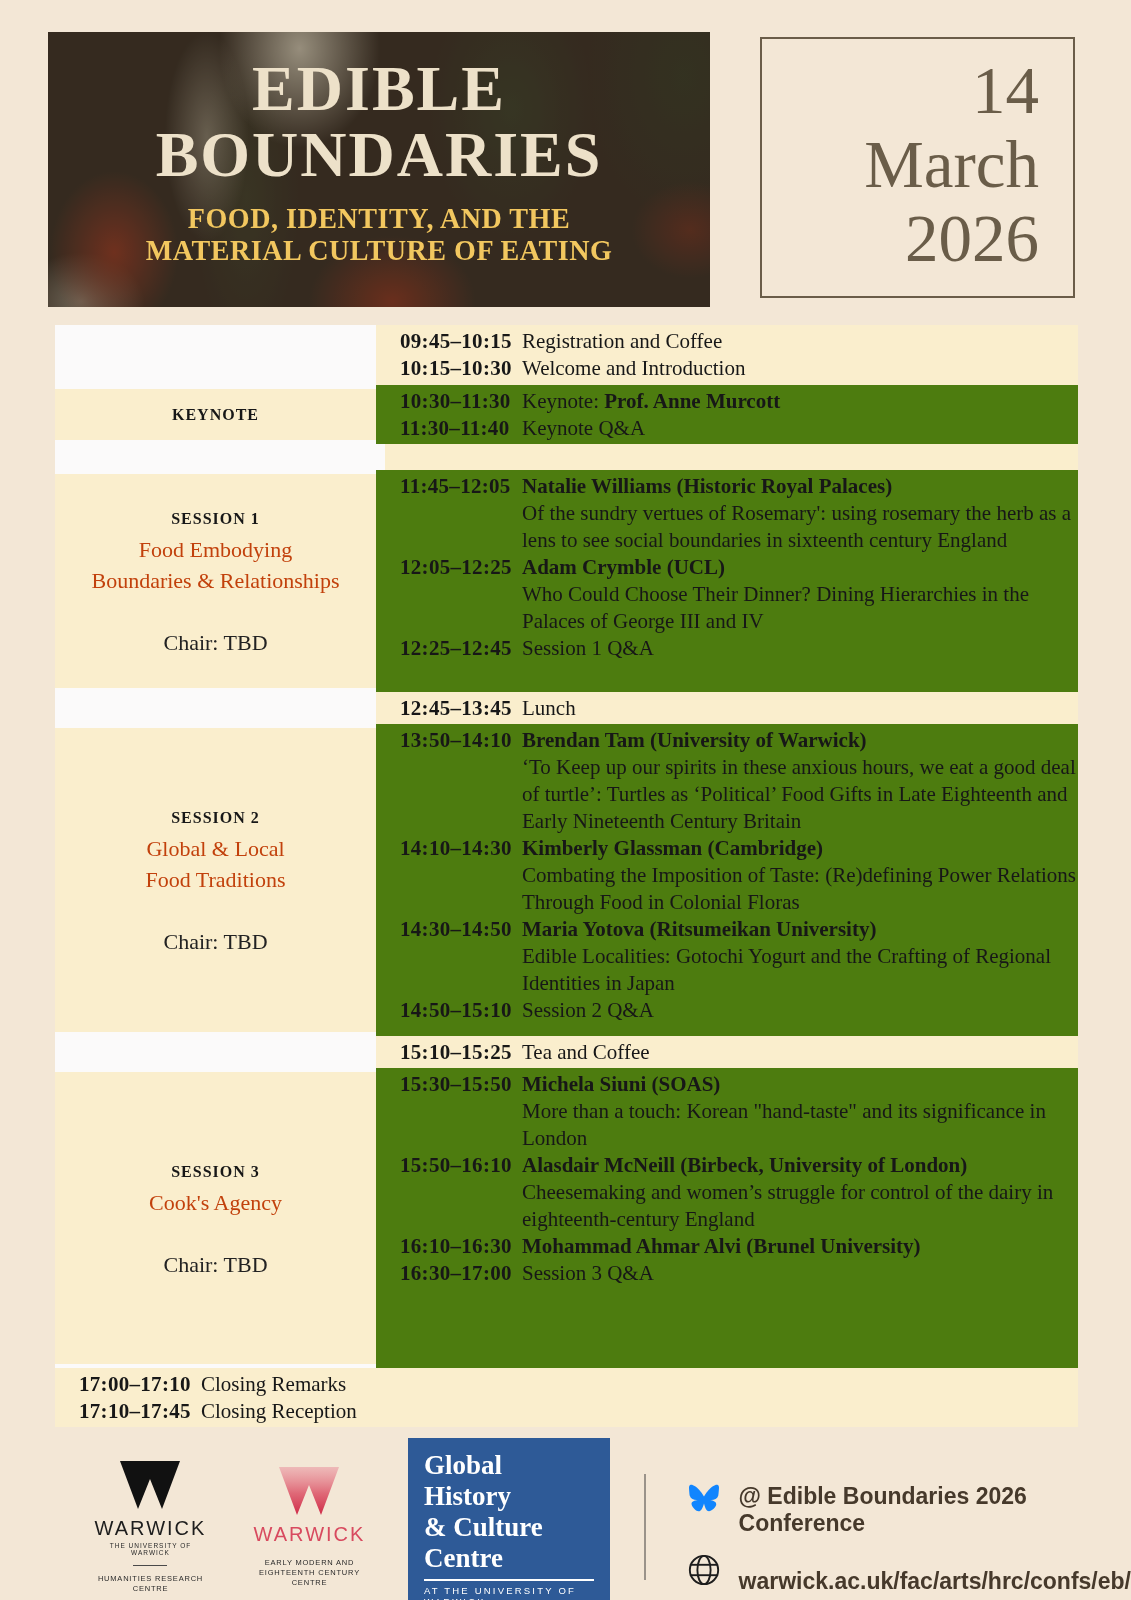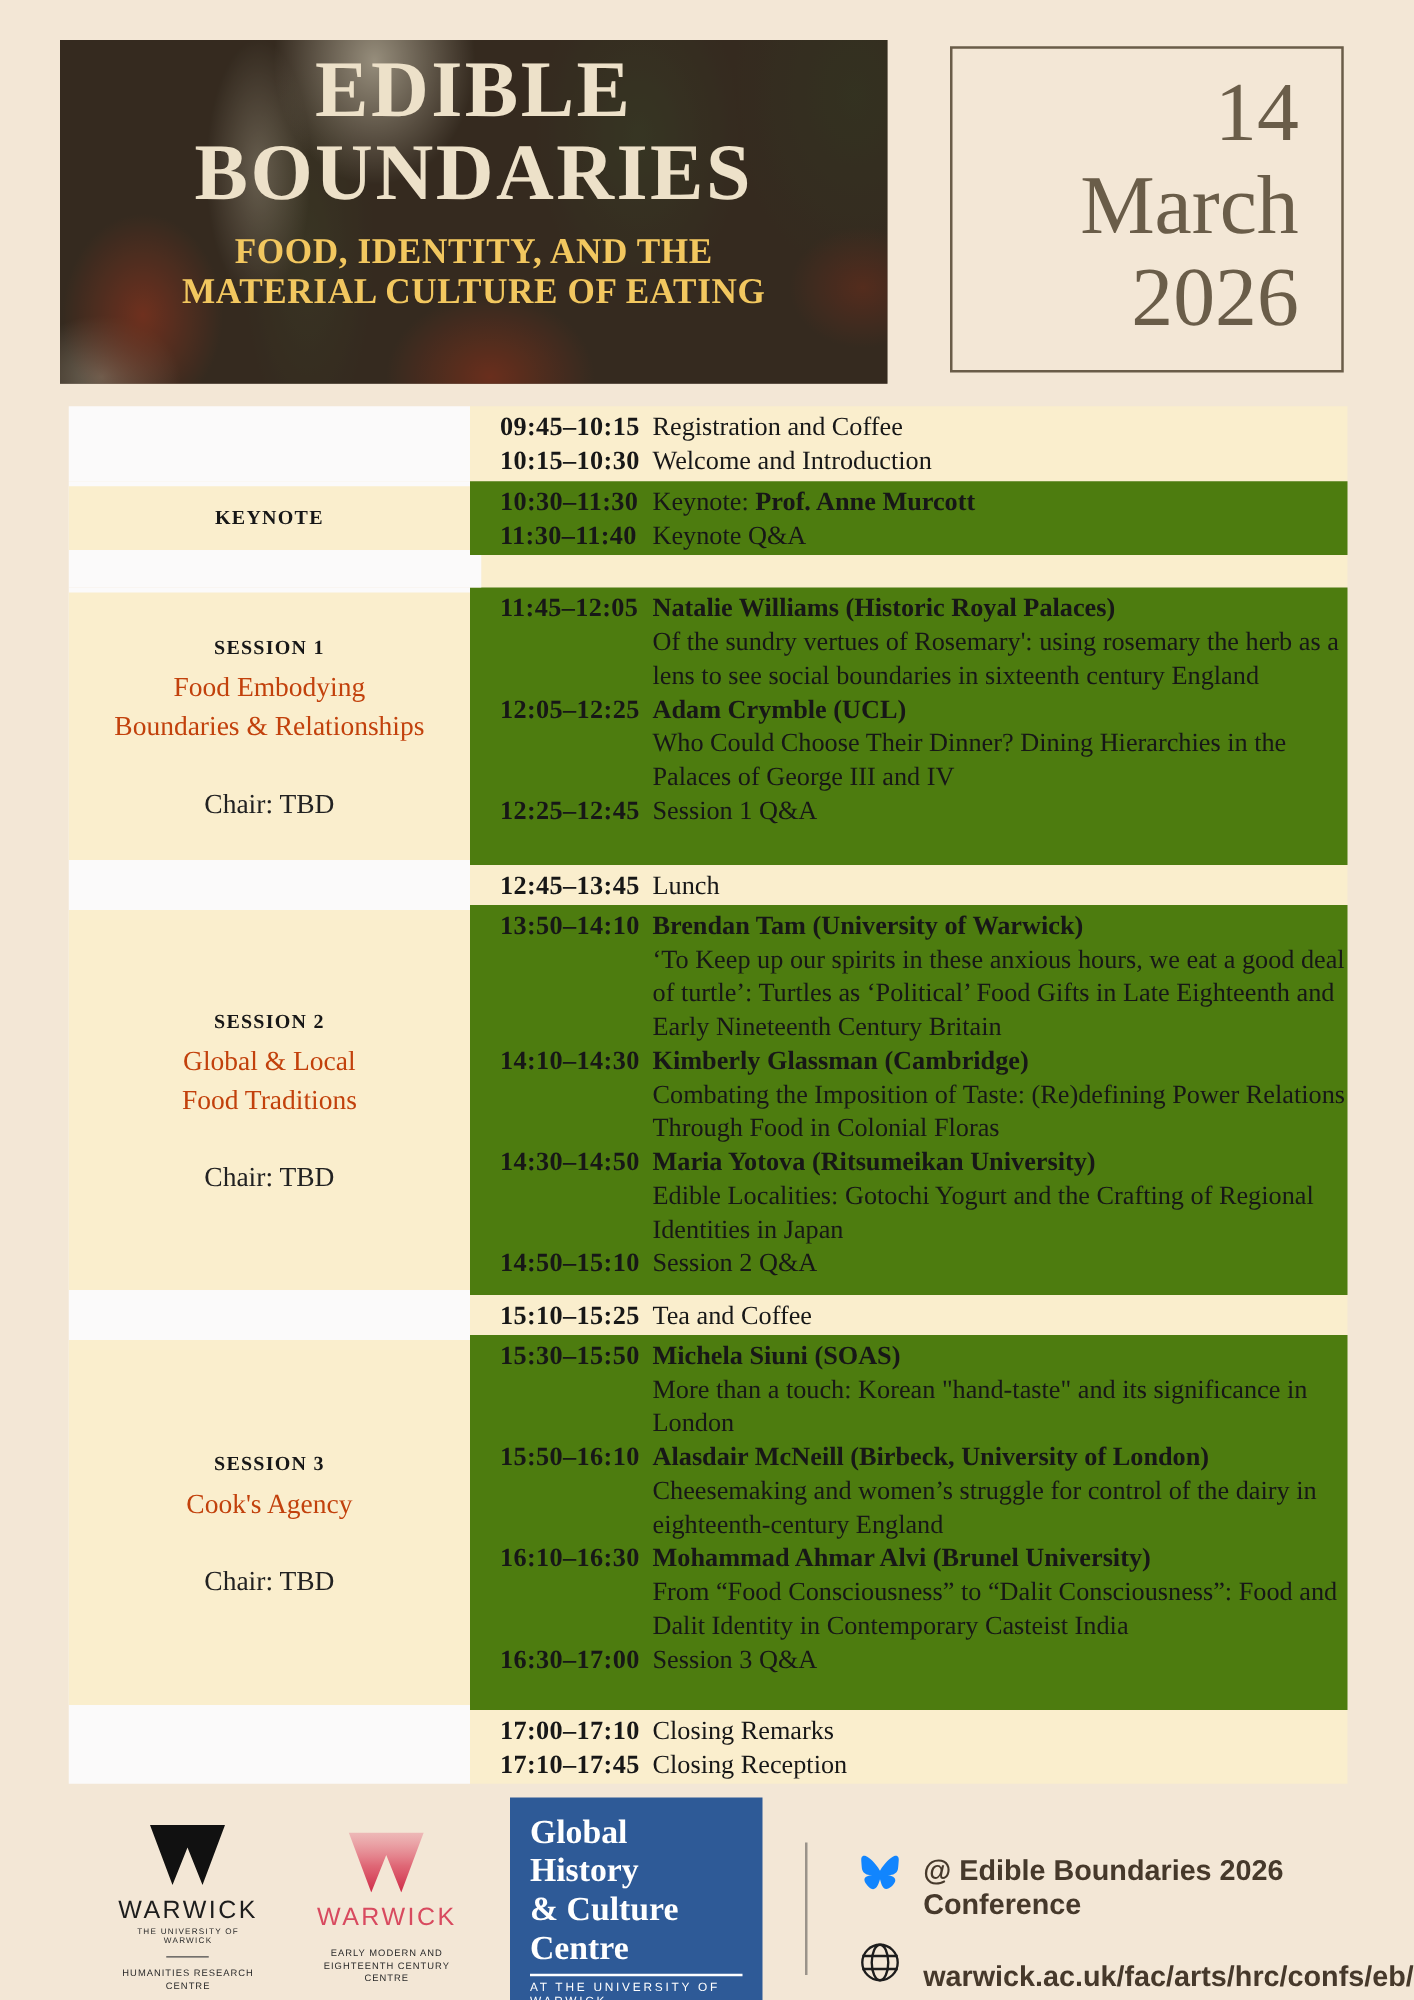--- a/index.html
+++ b/index.html
@@ -14,21 +14,21 @@
       radial-gradient(60px 150px at 24% 38%,  rgba(205,196,172,0.55), rgba(205,196,172,0) 70%),
       radial-gradient(95px 120px at 10% 80%,  rgba(168,58,33,0.85),  rgba(168,58,33,0) 68%),
       radial-gradient(120px 95px at 52% 98%,  rgba(158,54,30,0.85),  rgba(158,54,30,0) 70%),
       radial-gradient(85px 70px at 97% 72%,   rgba(150,52,30,0.55),  rgba(150,52,30,0) 70%),
       radial-gradient(90px 70px at 5% 98%,    rgba(214,204,182,0.6), rgba(214,204,182,0) 70%),
       radial-gradient(110px 170px at 70% 28%, rgba(62,66,42,0.9),    rgba(62,66,42,0) 75%),
       radial-gradient(130px 190px at 96% 16%, rgba(56,60,38,0.85),   rgba(56,60,38,0) 75%),
       radial-gradient(70px 200px at 30% 60%,  rgba(70,74,46,0.6),    rgba(70,74,46,0) 75%);
   }
   .hero .shade { position:absolute; inset:0; background:rgba(46,36,26,0.38); }
-  .hero .titles { position:relative; text-align:center; padding-top:7px; }
+  .hero .titles { position:relative; text-align:center; padding-top:24px; }
   .hero .t1, .hero .t2 { font-weight:bold; font-size:64px; line-height:66px; color:#ede1c9; letter-spacing:2px; }
   .hero .sub { margin-top:14px; font-weight:bold; font-size:29px; line-height:32px; color:#f2c75f; letter-spacing:0.5px; transform:scaleX(0.97); }
 
   .date-box { position:absolute; left:760px; top:37px; width:315px; height:261px; box-sizing:border-box;
     border:2px solid #6a5d49; color:#6a5d49; text-align:right; padding:14px 34px 16px 0; font-size:67px; line-height:74px; }
 
   
   .table { position:absolute; left:55px; top:325px; width:1023px; }
   .row { display:flex; }
   .cell-left { width:330px; background:#fbfafa; position:relative; }
@@ -43,21 +43,21 @@
   .title { display:block; }
 
   .left-block { position:absolute; left:0; right:0; top:4px; bottom:4px; background:#faeecd;
     display:flex; flex-direction:column; align-items:center; justify-content:center; text-align:center; }
   .left-block .bigtitle { font-weight:bold; font-size:16px; letter-spacing:1px; line-height:30px; }
   .left-block .line { font-size:22px; line-height:31px; color:#c2410c; }
   .left-block .chair { font-size:22px; line-height:30px; margin-top:32px; color:#222; }
 
   .h-opening { min-height:60px; } .h-keynote { min-height:56px; } .h-spacer { min-height:26px; }
   .h-s1 { min-height:222px; } .h-lunch { min-height:28px; } .h-s2 { min-height:312px; }
-  .h-tea { min-height:28px; } .h-s3 { min-height:300px; } .h-closing { min-height:56px; }
+  .h-tea { min-height:28px; } .h-s3 { min-height:300px; } .h-closing { min-height:56px;flex-direction:column; }
 
   
   .footer { position:absolute; left:0; top:1438px; width:1131px; }
   .logos { display:flex; align-items:center; margin-left:92px; }
   .logo-col { text-align:center; font-family:"Liberation Sans",sans-serif; }
   .logo-hrc { width:150px; }
   .logo-emecc { width:150px; margin-left:42px; }
   .wordmark { font-size:20px; letter-spacing:2px; color:#1d1d1d; margin-top:4px; }
   .wordmark.red { color:#d84a5f; }
   .uow { font-size:6.5px; letter-spacing:1px; color:#2a2a2a; margin-top:2px; }
@@ -245,21 +245,20 @@
           <span class="time">15:50–16:10</span>
           <span class="body">
             <span class="speaker">Alasdair McNeill (Birbeck, University of London)</span>
             <span class="title">Cheesemaking and women’s struggle for control of the dairy in eighteenth-century England</span>
           </span>
         </div>
         <div class="entry">
           <span class="time">16:10–16:30</span>
           <span class="body">
             <span class="speaker">Mohammad Ahmar Alvi (Brunel University)</span>
-            <span class="title">From “Food Consciousness” to “Dalit Consciousness”: Food and Dalit Identity in Contemporary Casteist India</span>
           </span>
         </div>
         <div class="entry">
           <span class="time">16:30–17:00</span>
           <span class="body">Session 3 Q&amp;A</span>
         </div>
       </div>
     </div>
 
     <div class="row cream h-closing">

